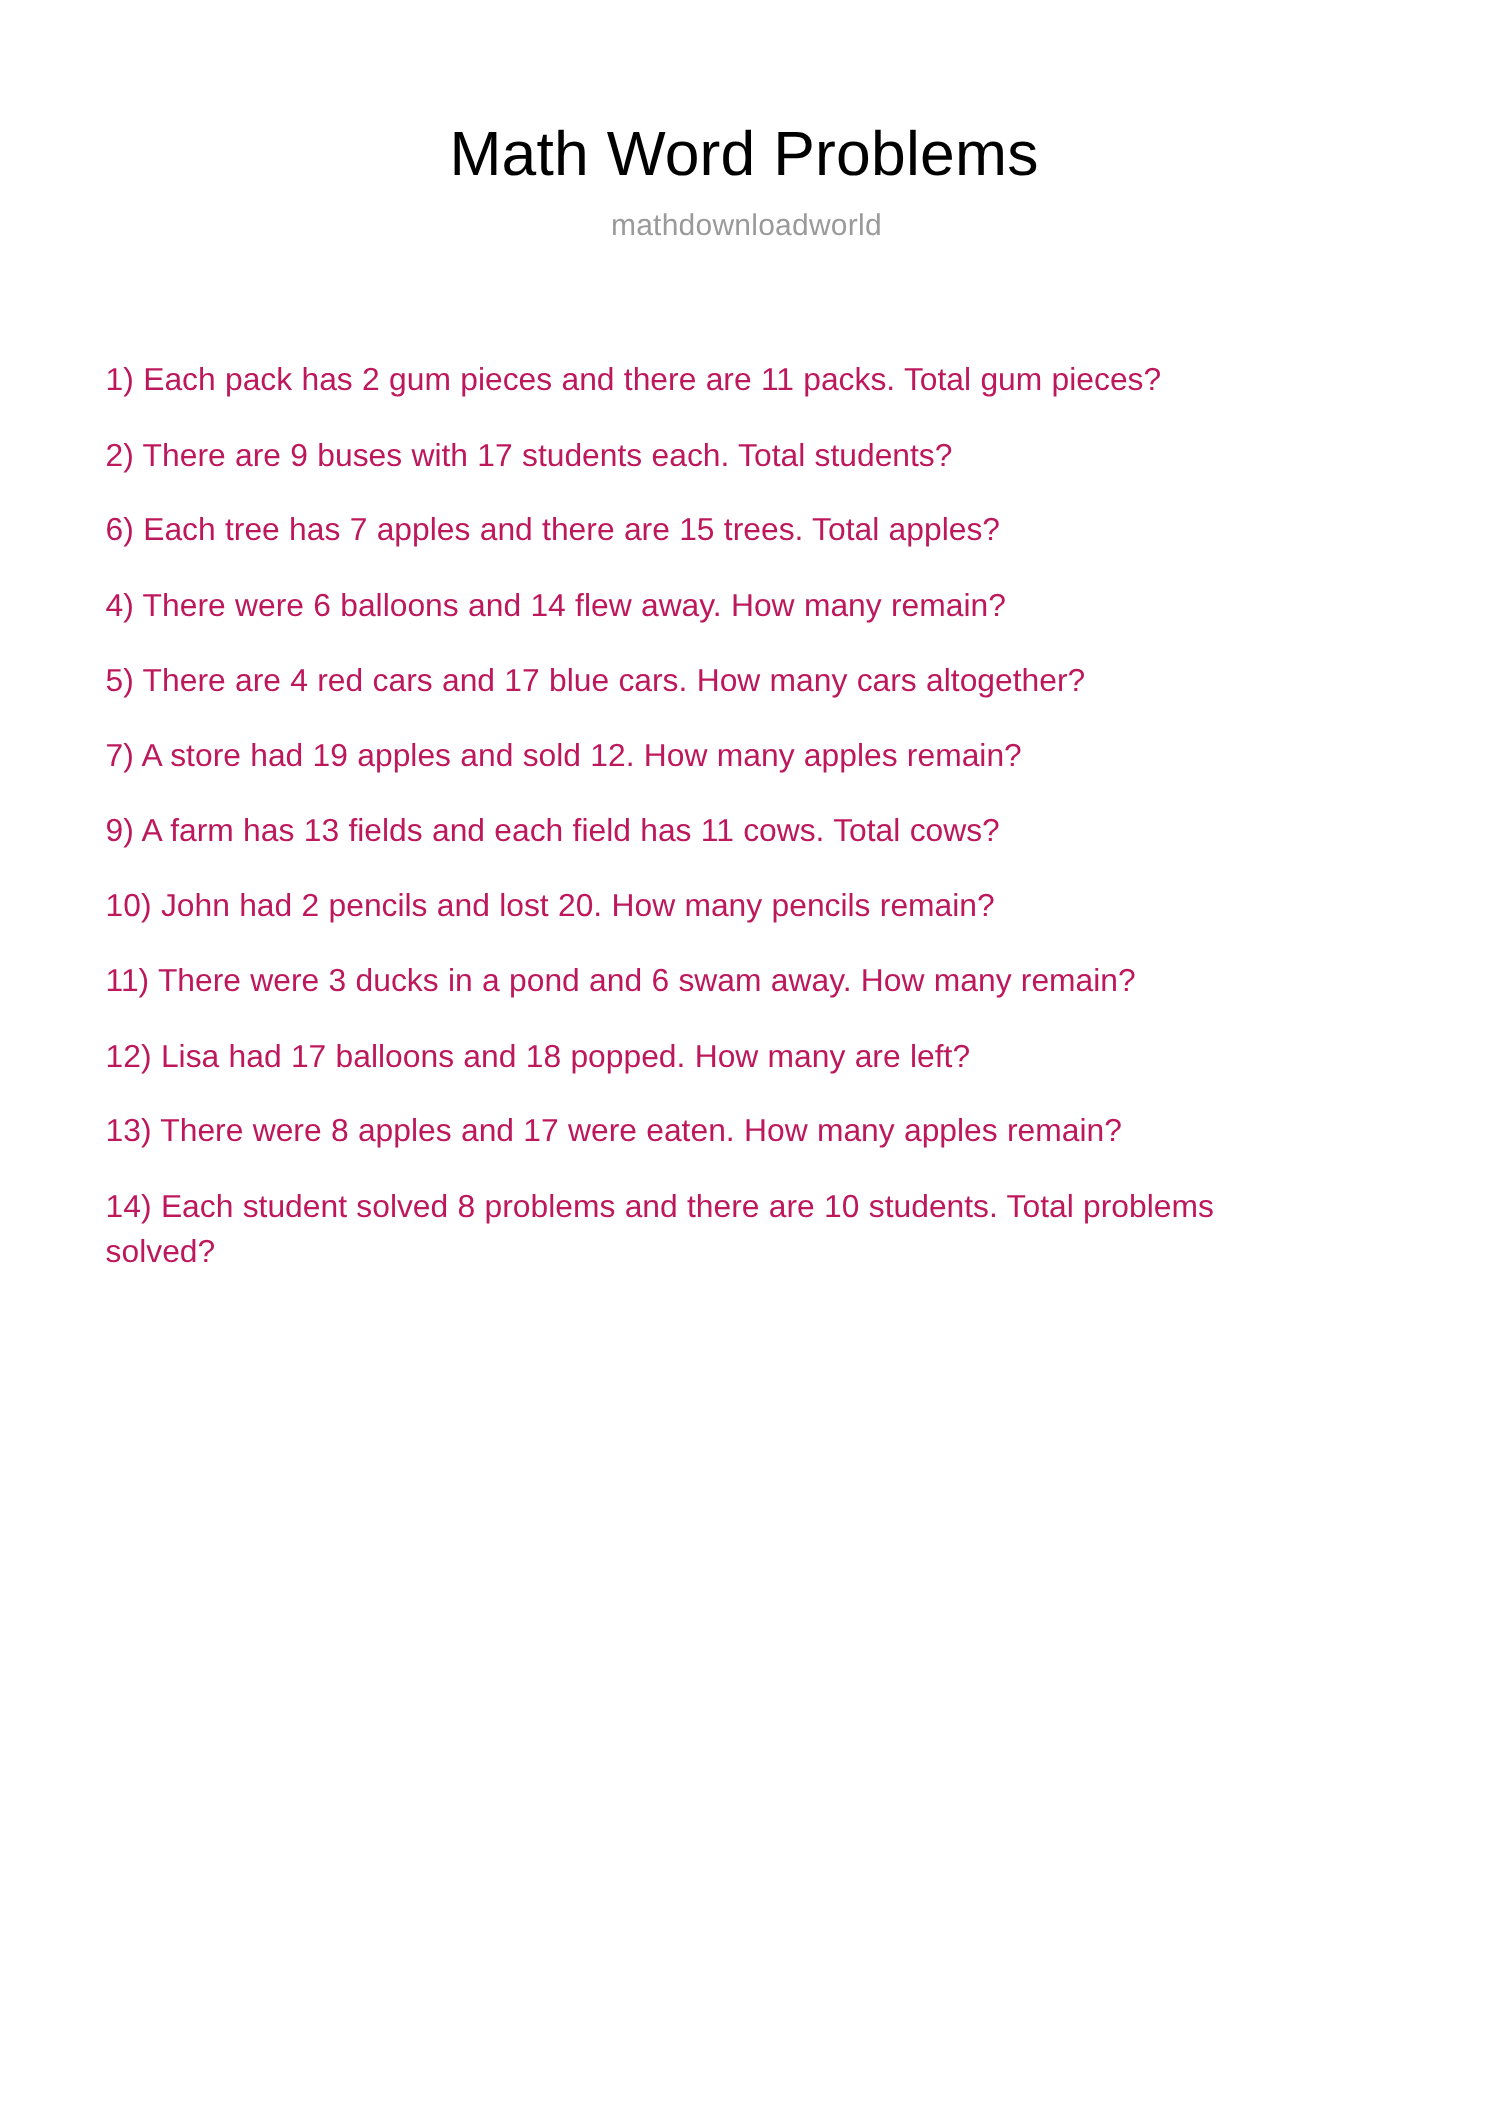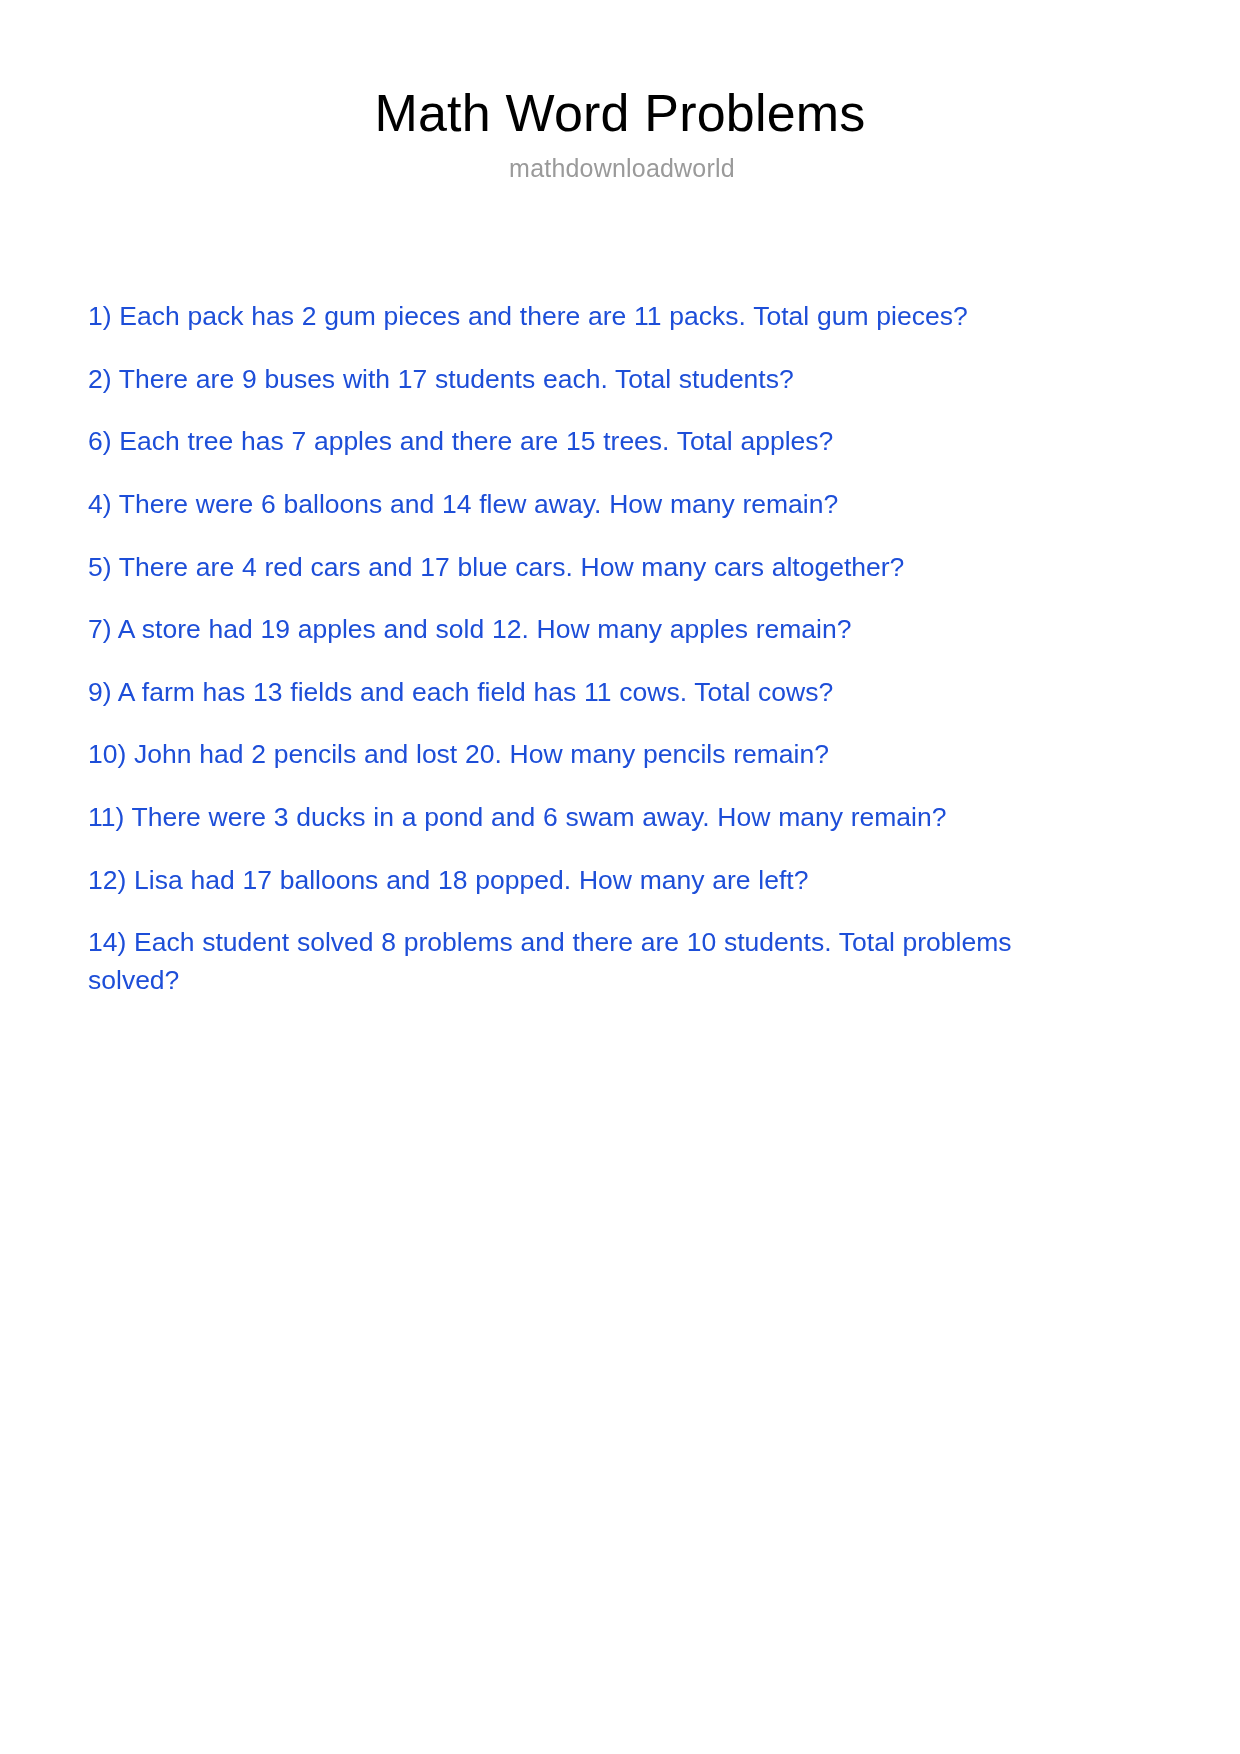--- a/index.html
+++ b/index.html
@@ -25,42 +25,42 @@
   .header {
     padding-top: 84px;
     text-align: center;
   }
   .doc-title {
     font-size: 52px;
     font-weight: 400;
     line-height: 1.12;
     letter-spacing: 0.2px;
     color: #000000;
-    margin: 0;
+    margin: 16px;
   }
   .doc-subtitle {
     font-size: 25px;
     font-weight: 400;
     color: #9a9a9a;
     margin: 12px 0 0 4px;
     letter-spacing: 0.2px;
   }
   .problems {
     margin: 0;
     padding: 0;
     list-style: none;
     position: absolute;
     top: 298px;
     left: 88px;
     width: 926px;
   }
   .problem {
     font-size: 26.5px;
     line-height: 1.42;
-    color: #1d4ed8;
+    color: #be185d;
     margin: 0 0 25px 0;
     text-align: left;
     word-spacing: 0.4px;
   }
   .problem:last-child {
     margin-bottom: 12px;
   }
 </style>
 </head>
 <body>
@@ -76,16 +76,17 @@
     <li class="problem">1) Each pack has 2 gum pieces and there are 11 packs. Total gum pieces?</li>
     <li class="problem">2) There are 9 buses with 17 students each. Total students?</li>
     <li class="problem">6) Each tree has 7 apples and there are 15 trees. Total apples?</li>
     <li class="problem">4) There were 6 balloons and 14 flew away. How many remain?</li>
     <li class="problem">5) There are 4 red cars and 17 blue cars. How many cars altogether?</li>
     <li class="problem">7) A store had 19 apples and sold 12. How many apples remain?</li>
     <li class="problem">9) A farm has 13 fields and each field has 11 cows. Total cows?</li>
     <li class="problem">10) John had 2 pencils and lost 20. How many pencils remain?</li>
     <li class="problem">11) There were 3 ducks in a pond and 6 swam away. How many remain?</li>
     <li class="problem">12) Lisa had 17 balloons and 18 popped. How many are left?</li>
+    <li class="problem">13) There were 8 apples and 17 were eaten. How many apples remain?</li>
     <li class="problem">14) Each student solved 8 problems and there are 10 students. Total problems solved?</li>
   </ol>
 
 </div>
 
 </body></html>

